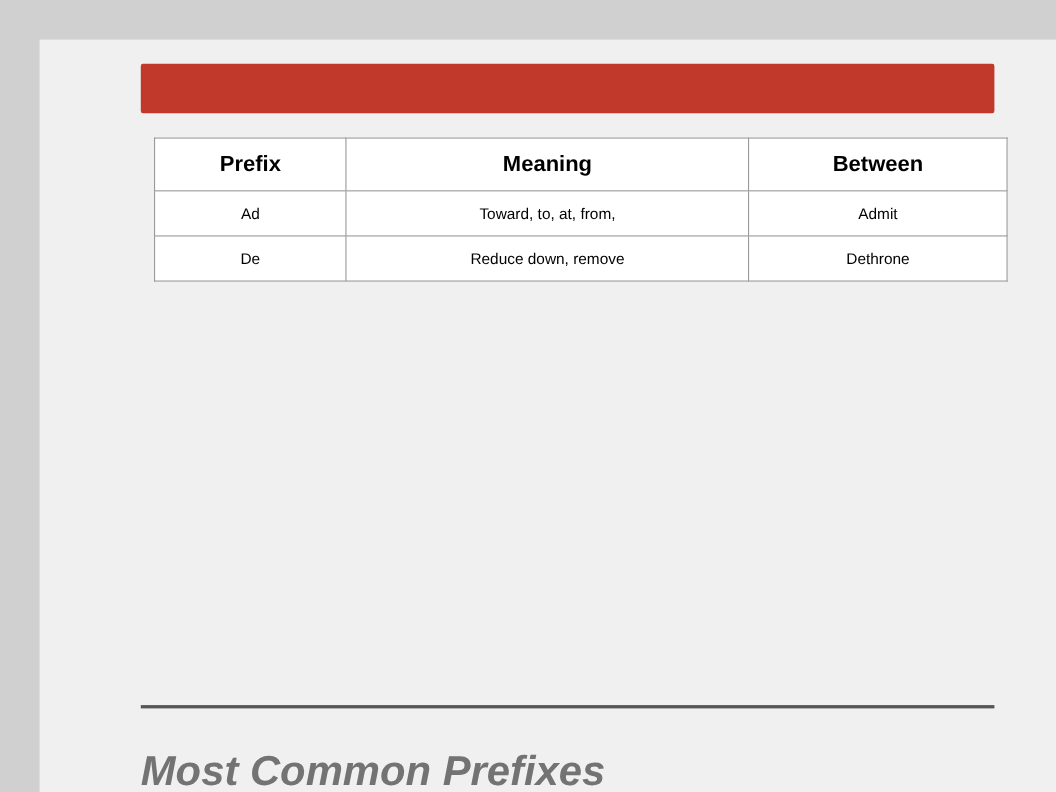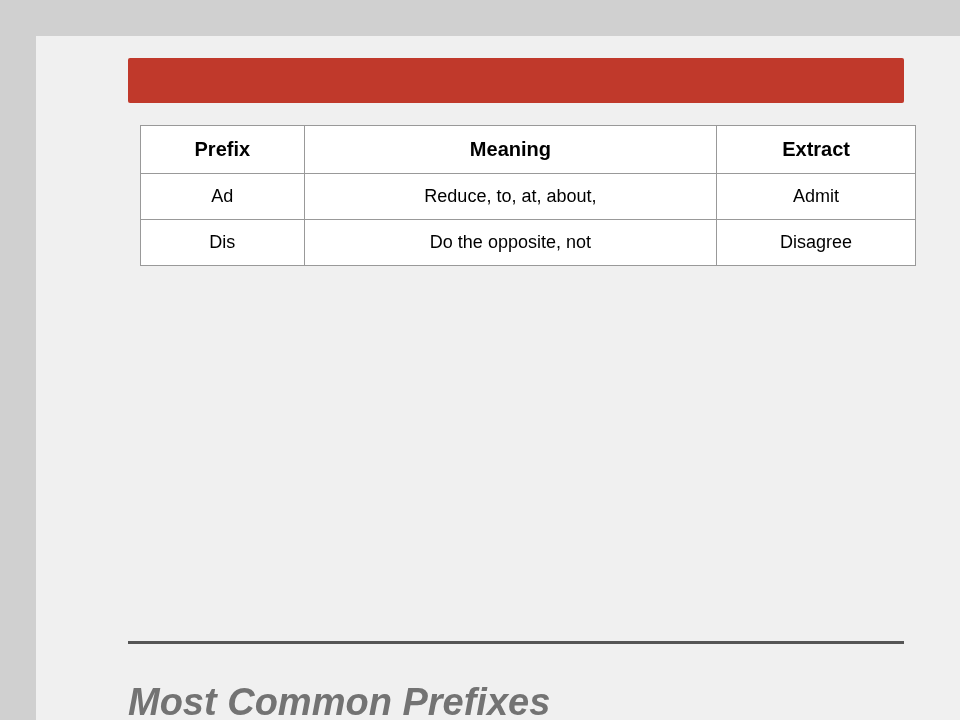--- a/index.html
+++ b/index.html
@@ -46,21 +46,21 @@
       width: 100%;
       border-collapse: collapse;
       background: white;
     }
 
     table th, table td {
       border: 1px solid #999;
       text-align: center;
       vertical-align: middle;
       padding: 12px 10px;
-      font-size: 18px;
+      font-size: 14px;
     }
 
     table thead th {
       font-weight: bold;
       font-size: 20px;
       background: white;
     }
 
     table tbody td {
       font-weight: normal;
@@ -91,33 +91,33 @@
 <div class="slide-container">
 
   <div class="red-bar"></div>
 
   <div class="table-wrapper">
     <table>
       <thead>
         <tr>
           <th>Prefix</th>
           <th>Meaning</th>
-          <th>Extract</th>
+          <th>Between</th>
         </tr>
       </thead>
       <tbody id="table-body">
       <tr>
             <td>Ad</td>
-            <td>Reduce, to, at, about,</td>
+            <td>Toward, to, at, from,</td>
             <td>Admit</td>
           </tr>
           <tr>
-            <td>Dis</td>
-            <td>Do the opposite, not</td>
-            <td>Disagree</td>
+            <td>De</td>
+            <td>Reduce down, remove</td>
+            <td>Dethrone</td>
           </tr>
         </tbody>
     </table>
   </div>
 
   <div class="bottom-line"></div>
 
   <div class="bottom-title">Most Common Prefixes</div>
 
 </div>

